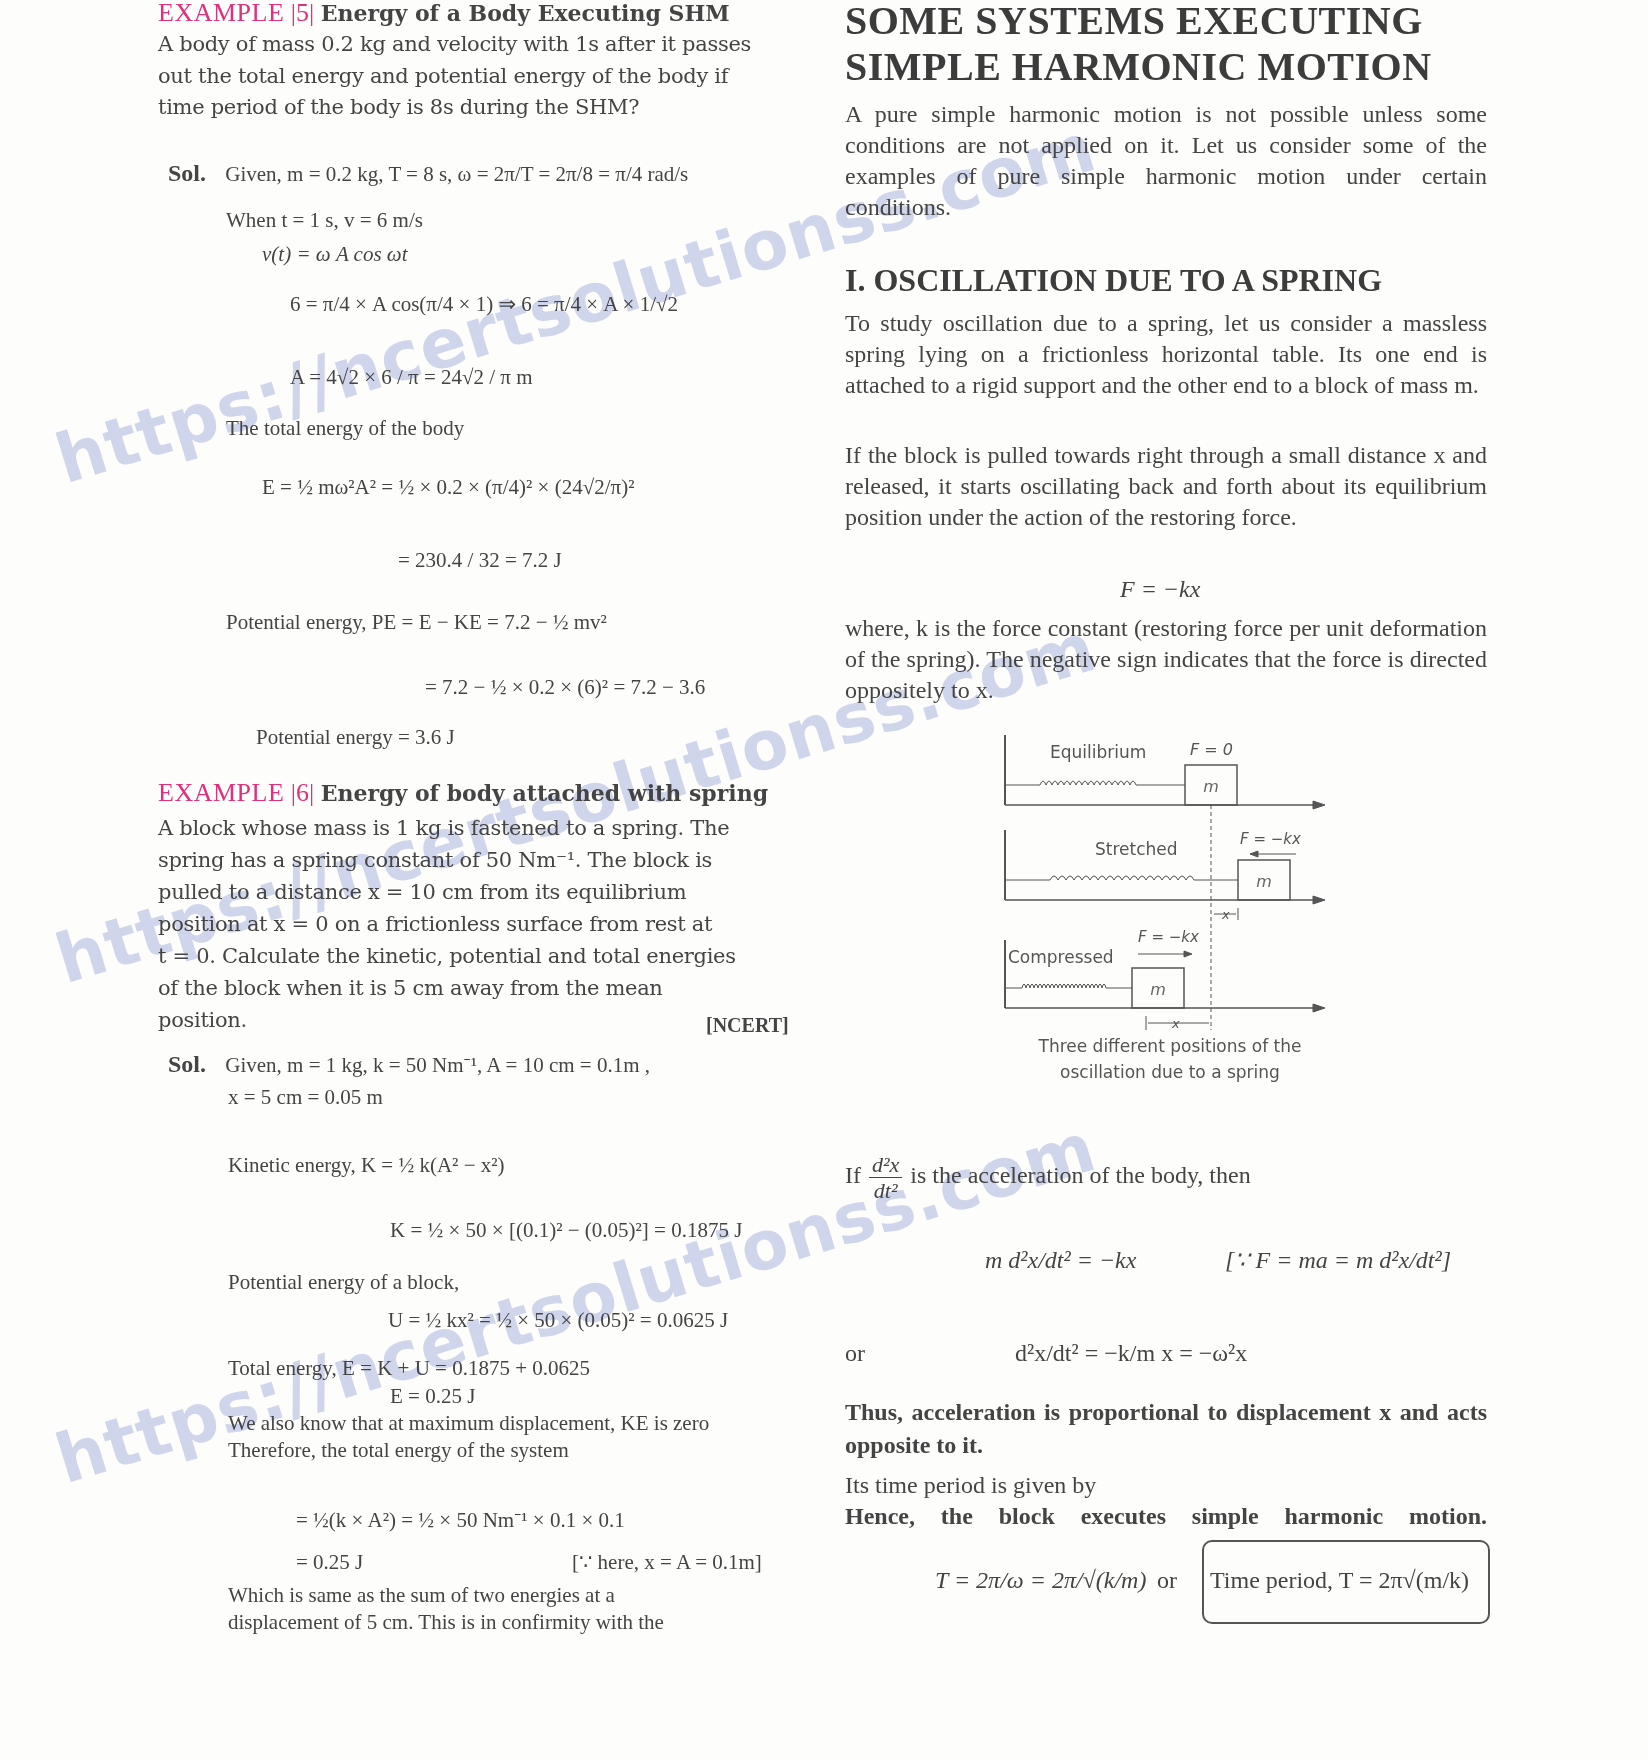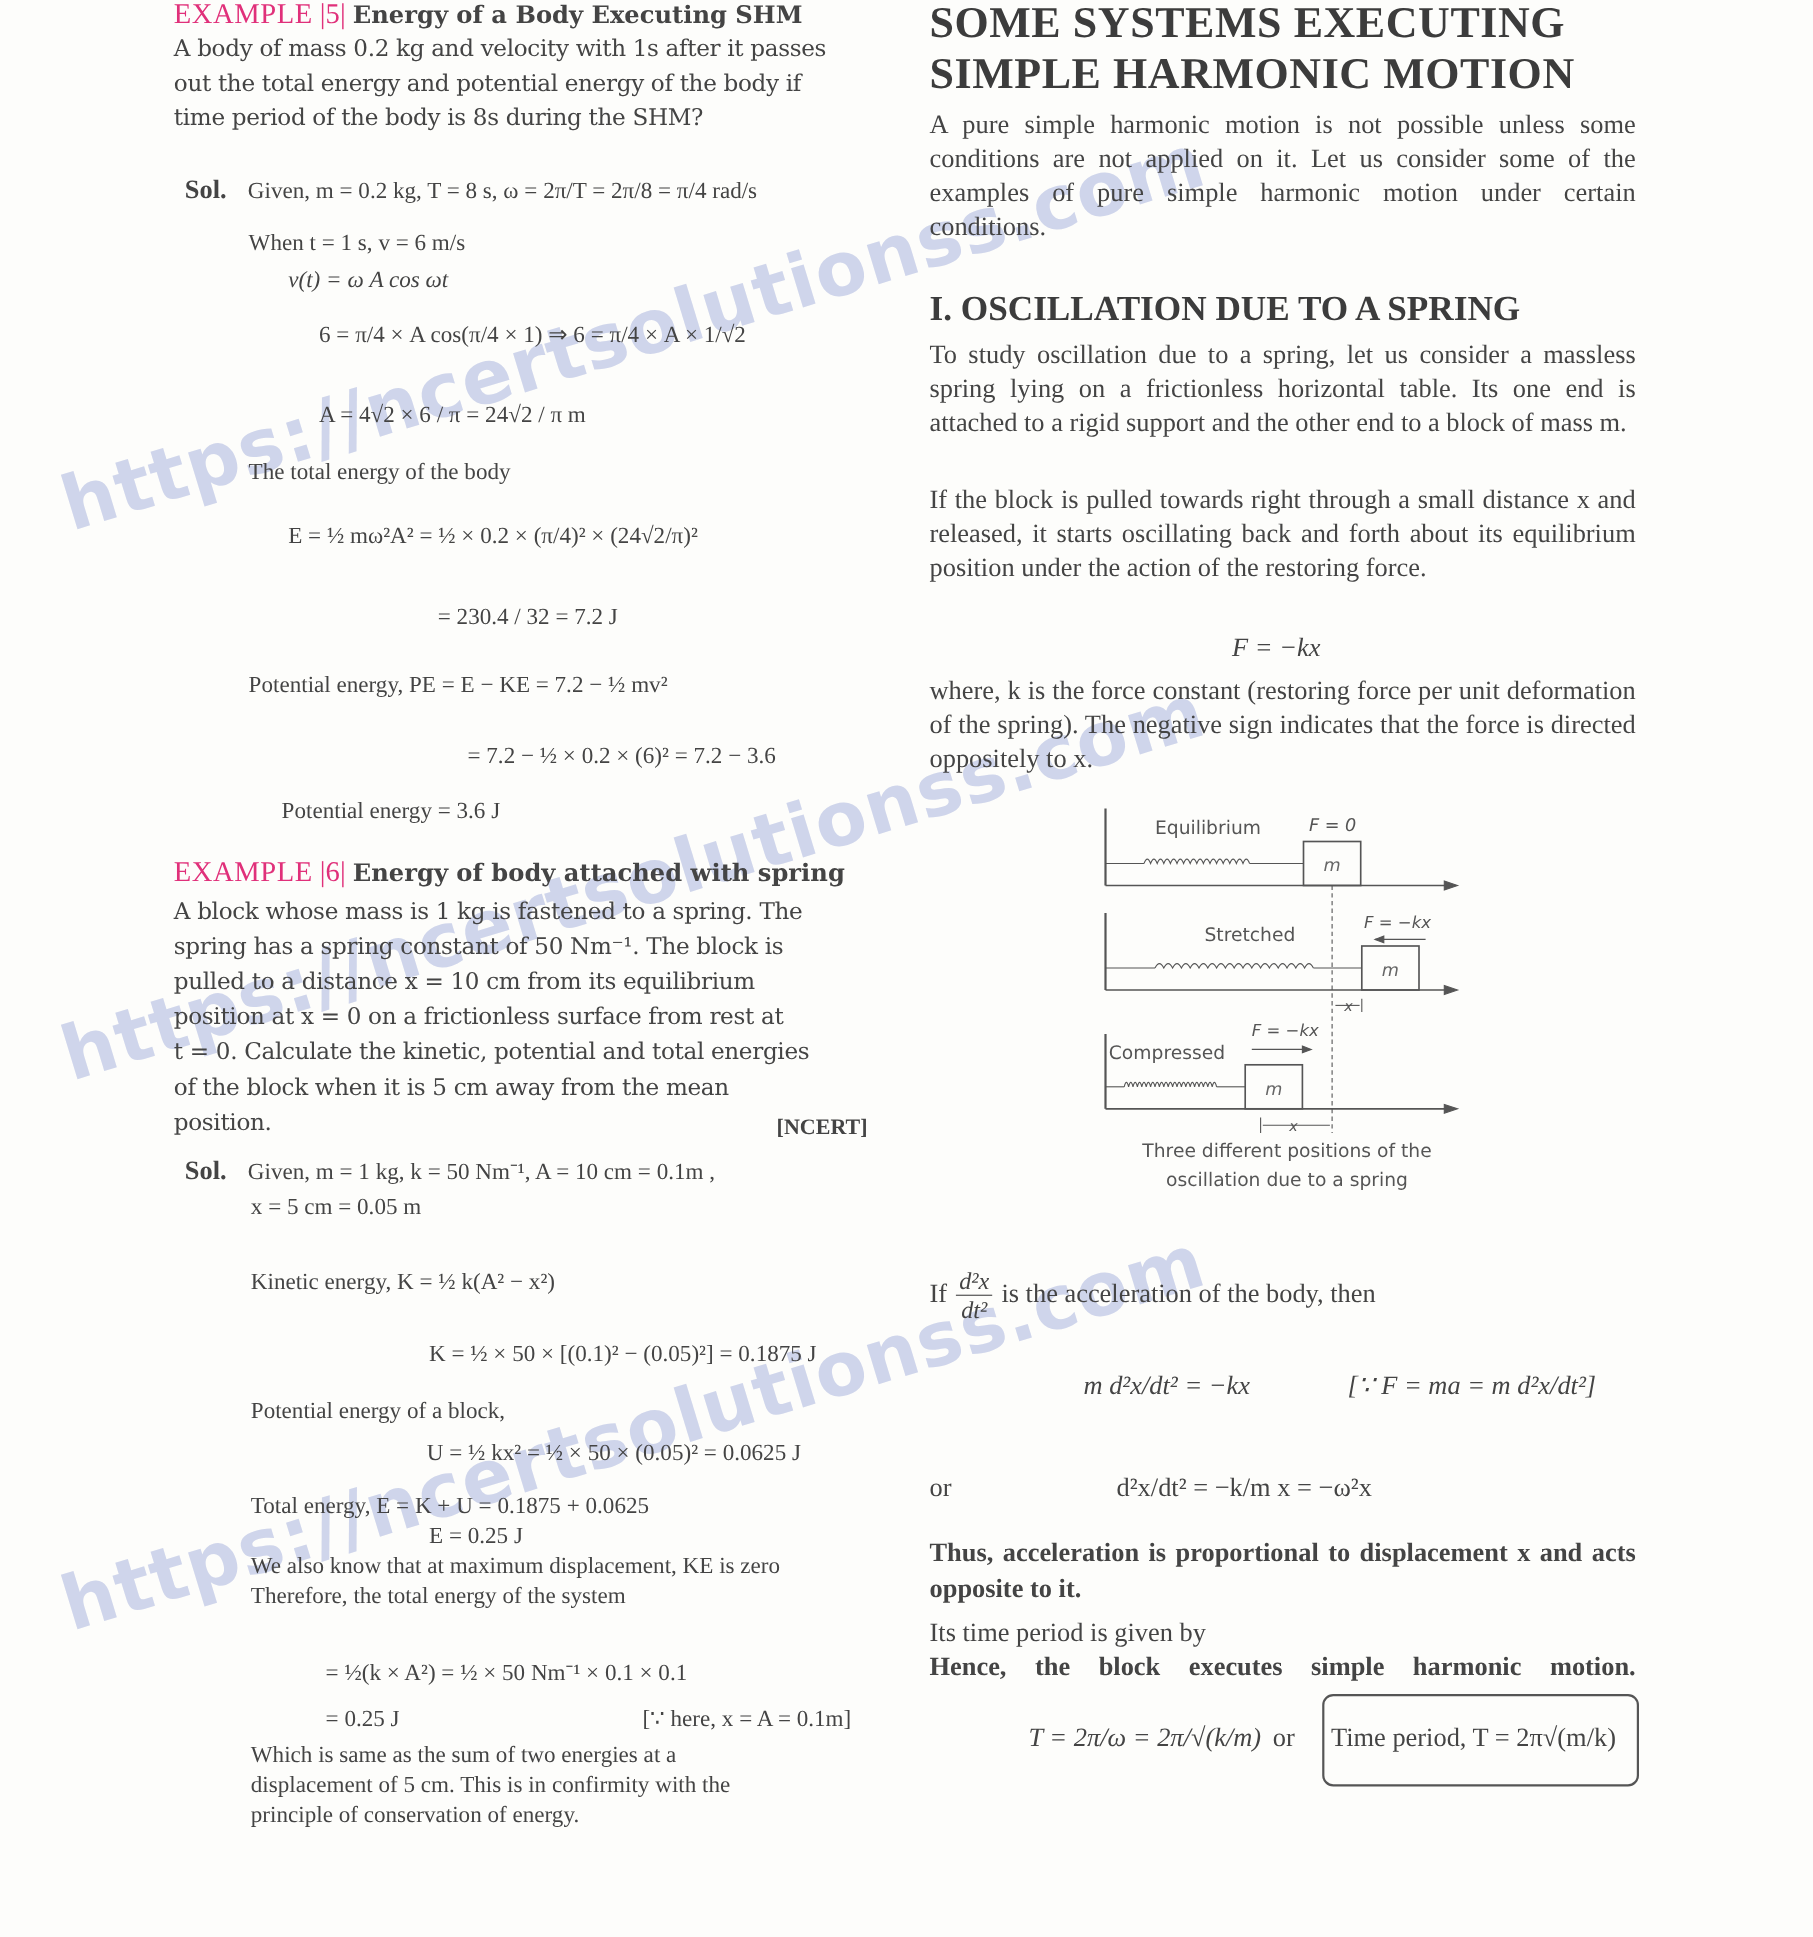--- a/index.html
+++ b/index.html
@@ -82,25 +82,24 @@
 <div class="sol" style="left:228px;top:1270px;">Potential energy of a block,</div>
 <div class="sol" style="left:388px;top:1308px;">U = ½ kx² = ½ × 50 × (0.05)² = 0.0625 J</div>
 <div class="sol" style="left:228px;top:1356px;">Total energy, E = K + U = 0.1875 + 0.0625</div>
 <div class="sol" style="left:390px;top:1384px;">E = 0.25 J</div>
 <div class="sol" style="left:228px;top:1410px;line-height:27px;">
   <div>We also know that at maximum displacement, KE is zero</div>
   <div>Therefore, the total energy of the system</div>
 </div>
 <div class="sol" style="left:296px;top:1505px;">= ½(k × A²) = ½ × 50 Nm⁻¹ × 0.1 × 0.1</div>
 <div class="sol" style="left:296px;top:1550px;">= 0.25 J</div>
-<div class="sol" style="left:572px;top:1550px;margin-left:12px;">[∵ here, x = A = 0.1m]</div>
+<div class="sol" style="left:572px;top:1550px;">[∵ here, x = A = 0.1m]</div>
 <div class="sol" style="left:228px;top:1582px;line-height:27px;">
   <div>Which is same as the sum of two energies at a</div>
   <div>displacement of 5 cm. This is in confirmity with the</div>
-  <div>principle of conservation of energy.</div>
 </div>
 
 <div class="h1" style="left:845px;top:-2px;">
   <div>SOME SYSTEMS EXECUTING</div>
   <div>SIMPLE HARMONIC MOTION</div>
 </div>
 <div class="rtext" style="left:845px;top:99px;width:642px;">A pure simple harmonic motion is not possible unless some conditions are not applied on it. Let us consider some of the examples of pure simple harmonic motion under certain conditions.</div>
 
 <div class="h2" style="left:845px;top:262px;">I. OSCILLATION DUE TO A SPRING</div>
 <div class="rtext" style="left:845px;top:308px;width:642px;">To study oscillation due to a spring, let us consider a massless spring lying on a frictionless horizontal table. Its one end is attached to a rigid support and the other end to a block of mass m.</div>

